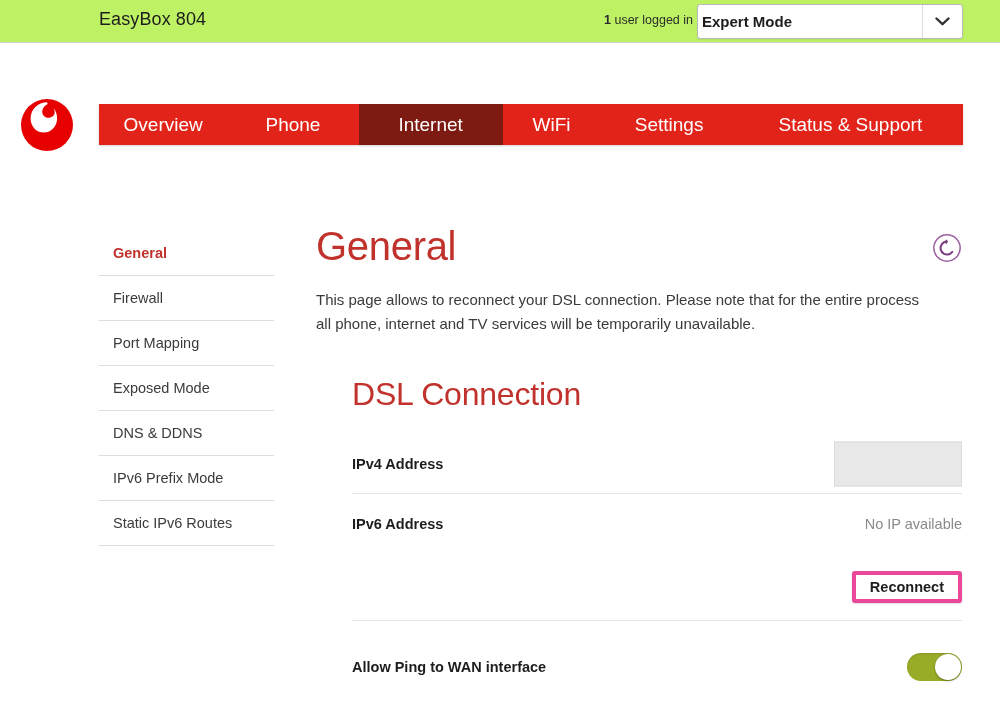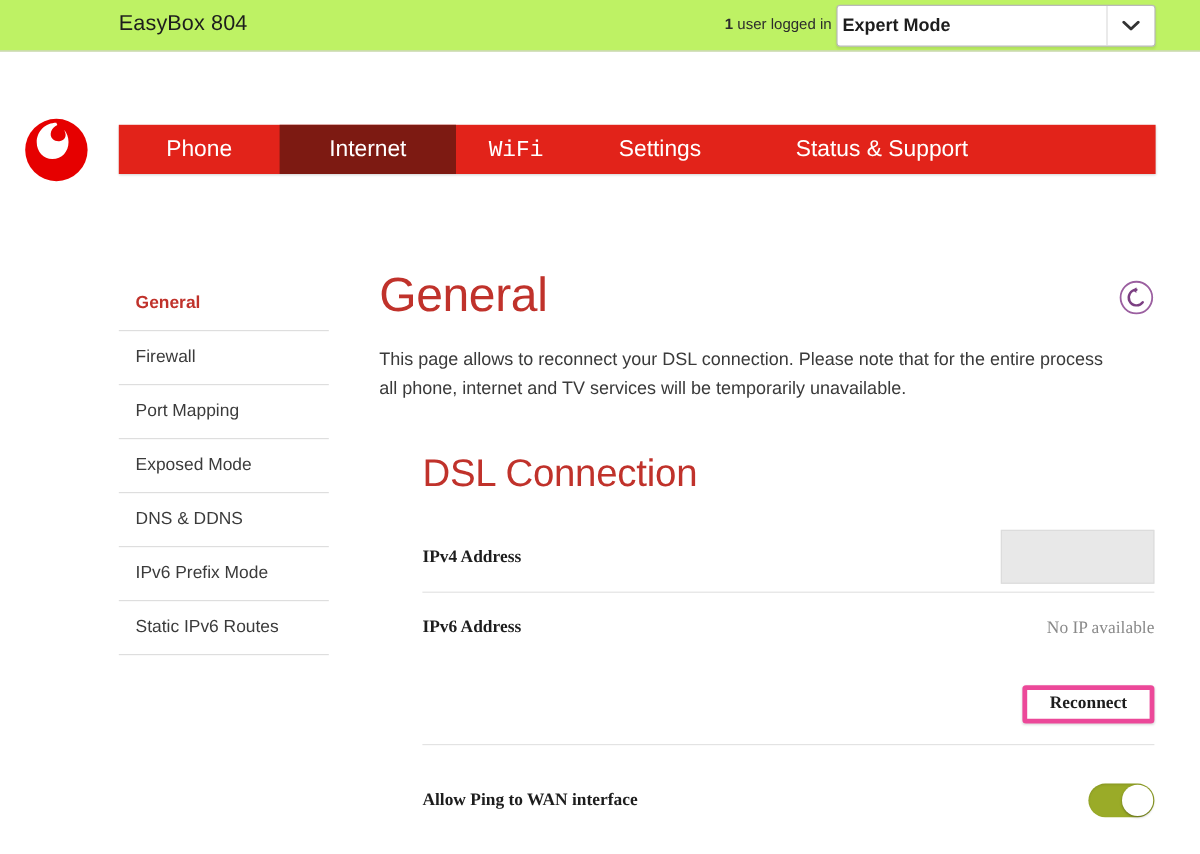--- a/index.html
+++ b/index.html
@@ -98,21 +98,21 @@
     align-items: center;
     justify-content: center;
     color: #ffffff;
     font-size: 19px;
     white-space: nowrap;
     cursor: pointer;
   }
   .nav-item.i0 { width: 131px; }
   .nav-item.i1 { width: 134px; }
   .nav-item.i2 { width: 147px; background: #7d1a12; }
-  .nav-item.i3 { width: 100px; font-family: Liberation Mono, monospace; }
+  .nav-item.i3 { width: 100px; }
   .nav-item.i4 { width: 140px; }
   .nav-item.i5 { width: 230px; }
 
   
   .body-wrap {
     position: relative;
   }
 
   
   .sidebar {
@@ -171,21 +171,20 @@
     font-size: 32px;
     color: #c0322b;
     font-weight: normal;
     letter-spacing: -.2px;
   }
 
   
   .rows {
     margin-top: 22px;
     padding: 0 0 0 36px;
-    font-family: Liberation Serif, serif;
   }
   .row {
     position: relative;
     min-height: 59px;
     border-bottom: 1px solid #e3e3e3;
     display: flex;
     align-items: center;
   }
   .row.no-border { border-bottom: none; }
   .row-label {
@@ -277,20 +276,23 @@
 
   <div class="logo">
     <svg width="54" height="54" viewBox="0 0 54 54" aria-hidden="true">
       <circle cx="27" cy="27" r="26" fill="#e60000"></circle>
       <path d="M27 4.2 C18 4.2 10.6 11.2 10.6 20.6 C10.6 28.4 16.3 34.6 23.6 34.6 C31.7 34.6 37.1 28.2 37.1 20.3 C37.1 16.2 35.7 12.6 33.4 10.1 C34.9 13.0 35.0 15.0 34.2 16.6 C33.4 18.3 31.6 19.5 29.5 19.7 C27.4 19.9 25.3 19.3 23.9 17.9 C22.3 16.3 21.8 13.9 22.6 11.5 C23.4 9.1 25.3 7.2 27.8 6.1 C27.5 5.5 27.2 4.8 27 4.2 Z" fill="#ffffff"></path>
       <path d="M27.5 50.2 C22.8 50.2 18.6 48.0 15.9 44.5 C15.6 44.1 15.8 43.6 16.3 43.7 C20.5 44.6 24.6 42.6 26.5 39.0 C26.7 38.6 27.3 38.7 27.3 39.2 C27.3 43.5 27.9 47.0 28.1 49.5 C28.2 50.0 28.0 50.2 27.5 50.2 Z" fill="#ffffff" opacity="0"></path>
     </svg>
   </div>
 
   <div class="nav">
+    <div class="nav-item i0">
+      <span>Overview</span>
+    </div>
     <div class="nav-item i1">
       <span>Phone</span>
     </div>
     <div class="nav-item i2">
       <span>Internet</span>
     </div>
     <div class="nav-item i3">
       <span>WiFi</span>
     </div>
     <div class="nav-item i4">

